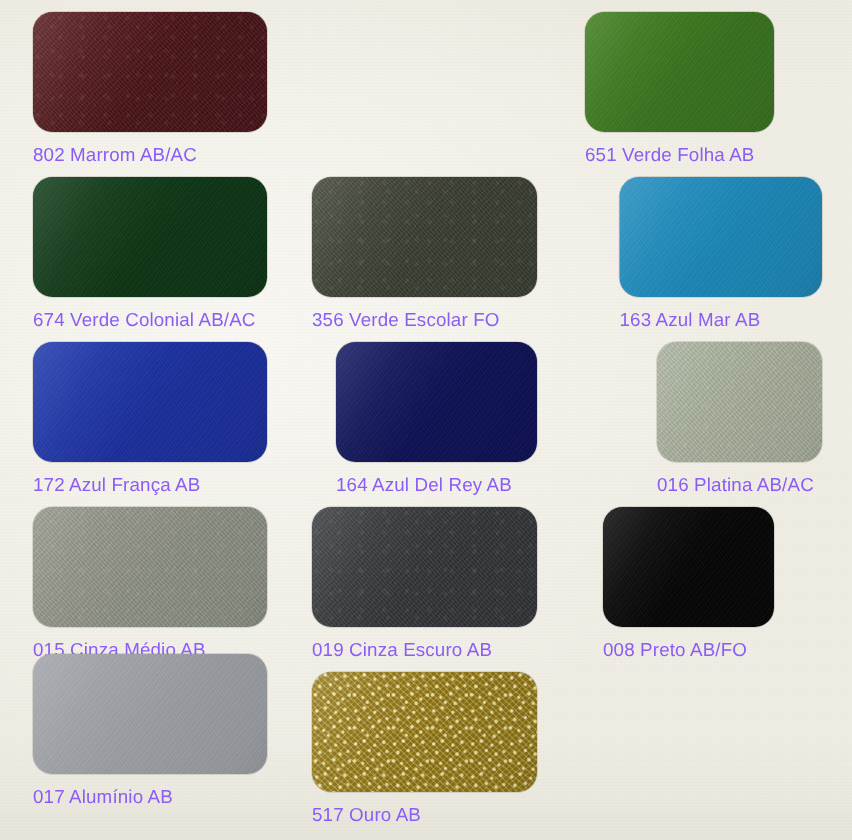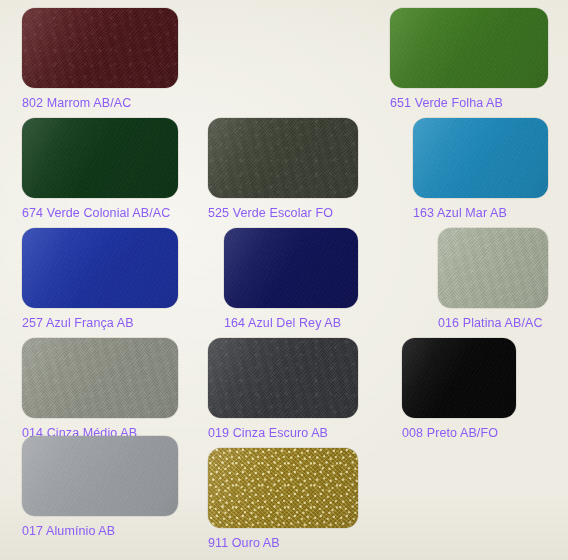--- a/index.html
+++ b/index.html
@@ -127,67 +127,67 @@
 <div id="chart-page">
   <div id="paper-tint"></div>
   <div id="paper-grain"></div>
   <div id="swatch-grid">
       <div class="swatch-cell" style="left: 22px; top: 8px; width: 156px;">
         <div class="swatch-chip coarse" title="802 Marrom AB/AC" style="background: linear-gradient(135deg, rgb(92, 27, 30) 0%, rgb(74, 20, 24) 55%, rgb(74, 20, 24) 100%);">
           <div class="tex"></div>
         </div>
         <div class="swatch-label">802 Marrom AB/AC</div>
       </div>
-      <div class="swatch-cell" style="left: 390px; top: 8px; width: 158px;">
+      <div class="swatch-cell" style="left: 390px; top: 8px; width: 126px;">
         <div class="swatch-chip" title="651 Verde Folha AB" style="background: linear-gradient(135deg, rgb(66, 128, 31) 0%, rgb(58, 114, 32) 55%, rgb(58, 114, 32) 100%);">
           <div class="tex"></div>
         </div>
         <div class="swatch-label">651 Verde Folha AB</div>
       </div>
       <div class="swatch-cell" style="left: 22px; top: 118px; width: 156px;">
         <div class="swatch-chip" title="674 Verde Colonial AB/AC" style="background: linear-gradient(135deg, rgb(19, 63, 27) 0%, rgb(14, 53, 22) 55%, rgb(14, 53, 22) 100%);">
           <div class="tex"></div>
         </div>
         <div class="swatch-label">674 Verde Colonial AB/AC</div>
       </div>
       <div class="swatch-cell" style="left: 208px; top: 118px; width: 150px;">
         <div class="swatch-chip coarse" title="696 Verde Escolar FO" style="background: linear-gradient(135deg, rgb(67, 71, 56) 0%, rgb(59, 63, 50) 55%, rgb(59, 63, 50) 100%);">
           <div class="tex"></div>
         </div>
-        <div class="swatch-label">525 Verde Escolar FO</div>
+        <div class="swatch-label">356 Verde Escolar FO</div>
       </div>
       <div class="swatch-cell" style="left: 390px; top: 118px; width: 158px; padding-left: 23px;">
         <div class="swatch-chip" title="163 Azul Mar AB" style="background: linear-gradient(135deg, rgb(36, 144, 194) 0%, rgb(28, 133, 181) 55%, rgb(28, 133, 181) 100%);">
           <div class="tex"></div>
         </div>
         <div class="swatch-label">163 Azul Mar AB</div>
       </div>
       <div class="swatch-cell" style="left: 22px; top: 228px; width: 156px;">
         <div class="swatch-chip" title="172 Azul França AB" style="background: linear-gradient(135deg, rgb(33, 57, 176) 0%, rgb(27, 47, 156) 55%, rgb(27, 47, 156) 100%);">
           <div class="tex"></div>
         </div>
-        <div class="swatch-label">257 Azul França AB</div>
+        <div class="swatch-label">172 Azul França AB</div>
       </div>
       <div class="swatch-cell" style="left: 208px; top: 228px; width: 150px; padding-left: 16px;">
         <div class="swatch-chip" title="164 Azul Del Rey AB" style="background: linear-gradient(135deg, rgb(21, 26, 99) 0%, rgb(15, 18, 84) 55%, rgb(15, 18, 84) 100%);">
           <div class="tex"></div>
         </div>
         <div class="swatch-label">164 Azul Del Rey AB</div>
       </div>
       <div class="swatch-cell" style="left: 390px; top: 228px; width: 158px; padding-left: 48px;">
         <div class="swatch-chip coarse" title="016 Platina AB/AC" style="background: linear-gradient(135deg, rgb(176, 184, 164) 0%, rgb(168, 176, 156) 55%, rgb(168, 176, 156) 100%);">
           <div class="tex"></div>
         </div>
         <div class="swatch-label">016 Platina AB/AC</div>
       </div>
       <div class="swatch-cell" style="left: 22px; top: 338px; width: 156px;">
         <div class="swatch-chip coarse" title="014 Cinza Médio AB" style="background: linear-gradient(135deg, rgb(151, 154, 140) 0%, rgb(143, 146, 133) 55%, rgb(143, 146, 133) 100%);">
           <div class="tex"></div>
         </div>
-        <div class="swatch-label">014 Cinza Médio AB</div>
+        <div class="swatch-label">015 Cinza Médio AB</div>
       </div>
       <div class="swatch-cell" style="left: 208px; top: 338px; width: 150px;">
         <div class="swatch-chip coarse" title="019 Cinza Escuro AB" style="background: linear-gradient(135deg, rgb(59, 61, 65) 0%, rgb(52, 54, 58) 55%, rgb(52, 54, 58) 100%);">
           <div class="tex"></div>
         </div>
         <div class="swatch-label">019 Cinza Escuro AB</div>
       </div>
       <div class="swatch-cell" style="left: 390px; top: 338px; width: 126px; padding-left: 12px;">
         <div class="swatch-chip" title="008 Preto AB/FO" style="background: linear-gradient(135deg, rgb(13, 13, 13) 0%, rgb(7, 7, 7) 55%, rgb(7, 7, 7) 100%);">
           <div class="tex"></div>
@@ -197,16 +197,16 @@
       <div class="swatch-cell" style="left: 22px; top: 436px; width: 156px;">
         <div class="swatch-chip" title="017 Alumínio AB" style="background: linear-gradient(135deg, rgb(163, 166, 171) 0%, rgb(154, 157, 162) 55%, rgb(154, 157, 162) 100%);">
           <div class="tex"></div>
         </div>
         <div class="swatch-label">017 Alumínio AB</div>
       </div>
       <div class="swatch-cell" style="left: 208px; top: 448px; width: 150px;">
         <div class="swatch-chip metallic" title="517 Ouro AB" style="background: linear-gradient(135deg, rgb(168, 140, 37) 0%, rgb(156, 131, 34) 55%, rgb(156, 131, 34) 100%);">
           <div class="tex"></div>
         </div>
-        <div class="swatch-label">911 Ouro AB</div>
+        <div class="swatch-label">517 Ouro AB</div>
       </div>
     </div>
 </div>
 
 </body></html>

